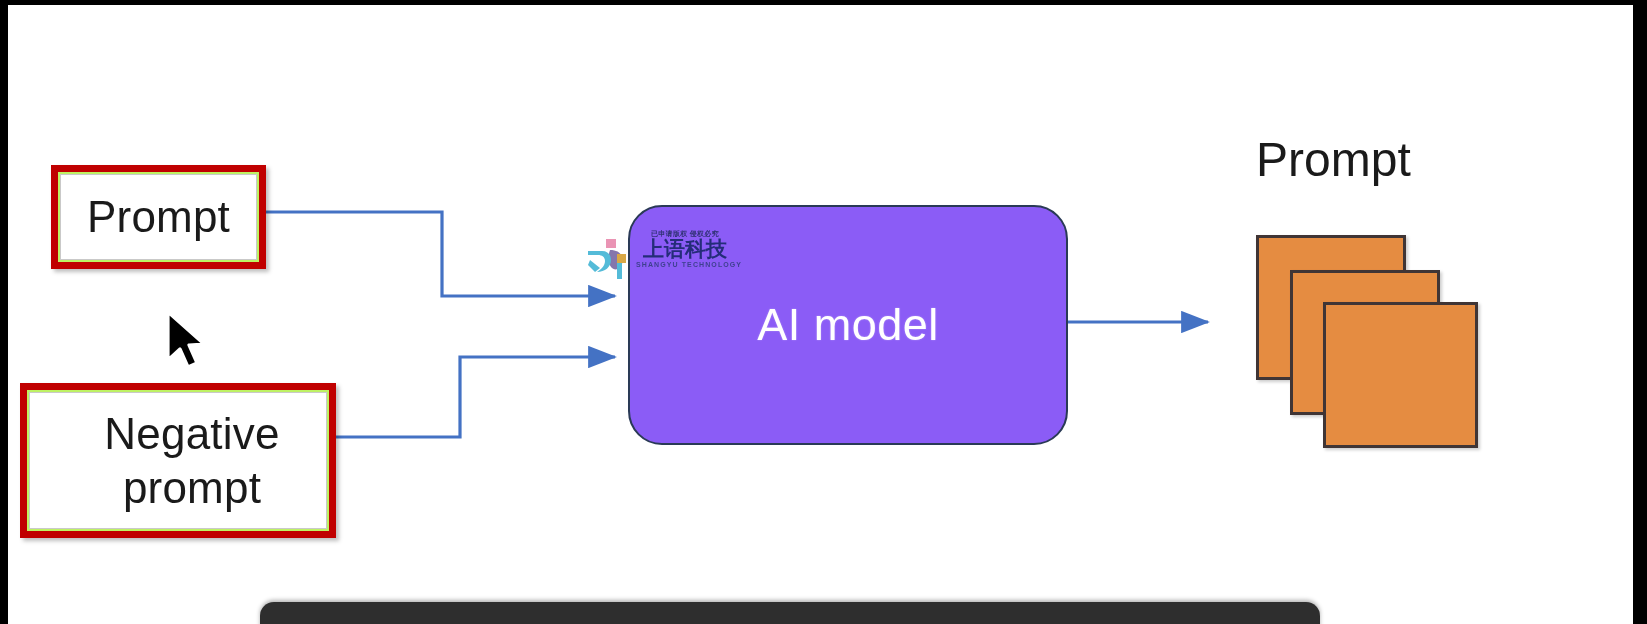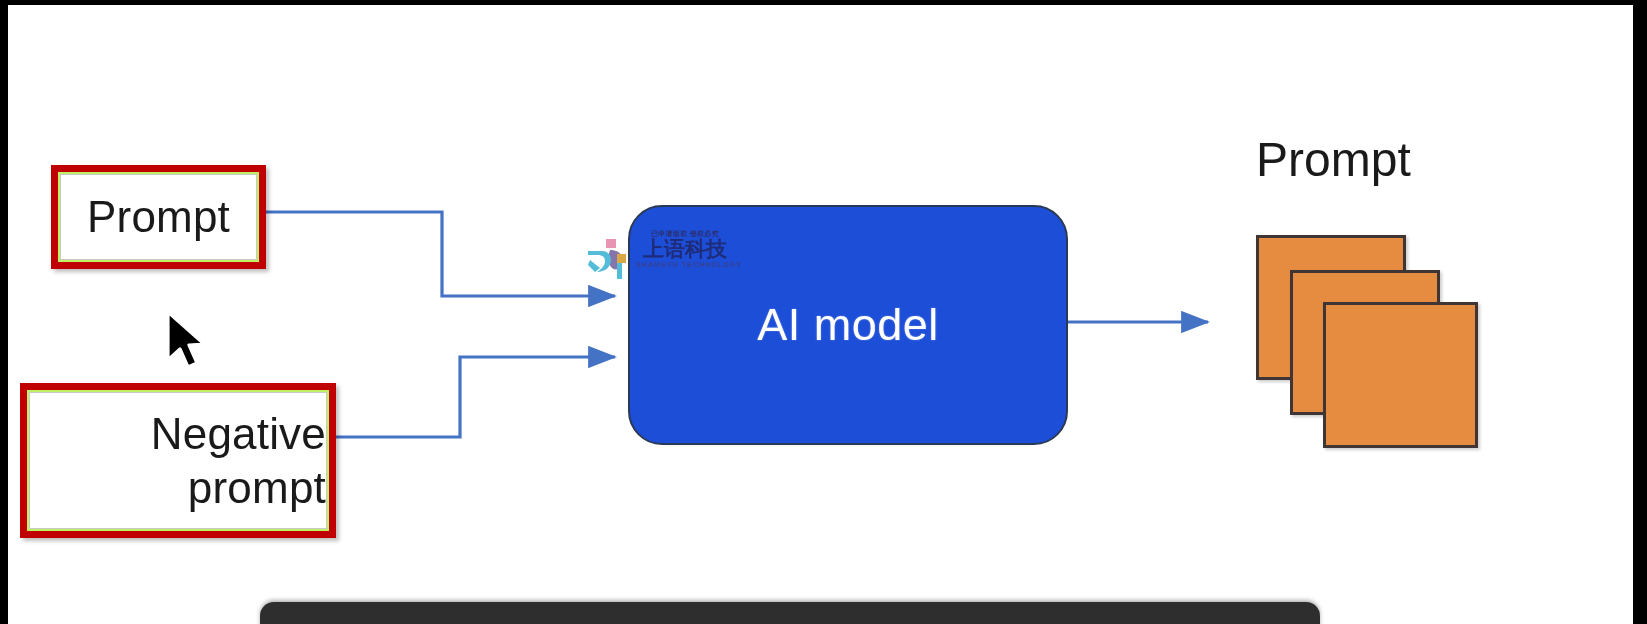--- a/index.html
+++ b/index.html
@@ -60,32 +60,32 @@
     width: 215px;
     height: 104px;
   }
   #negative-box {
     left: 0px;
     top: 378px;
     width: 316px;
     height: 155px;
   }
   #negative-box .inner {
-    align-items: flex-end;
+    align-items: center;
     padding-left: 28px;
   }
 
   
   #ai-model {
     position: absolute;
     left: 620px;
     top: 200px;
     width: 440px;
     height: 240px;
-    background: #1d4ed8;
+    background: #8b5cf6;
     border: 2px solid #2a3a56;
     border-radius: 34px;
     box-sizing: border-box;
     display: flex;
     align-items: center;
     justify-content: center;
   }
   #ai-model .model-label {
     color: #ffffff;
     font-size: 45px;

